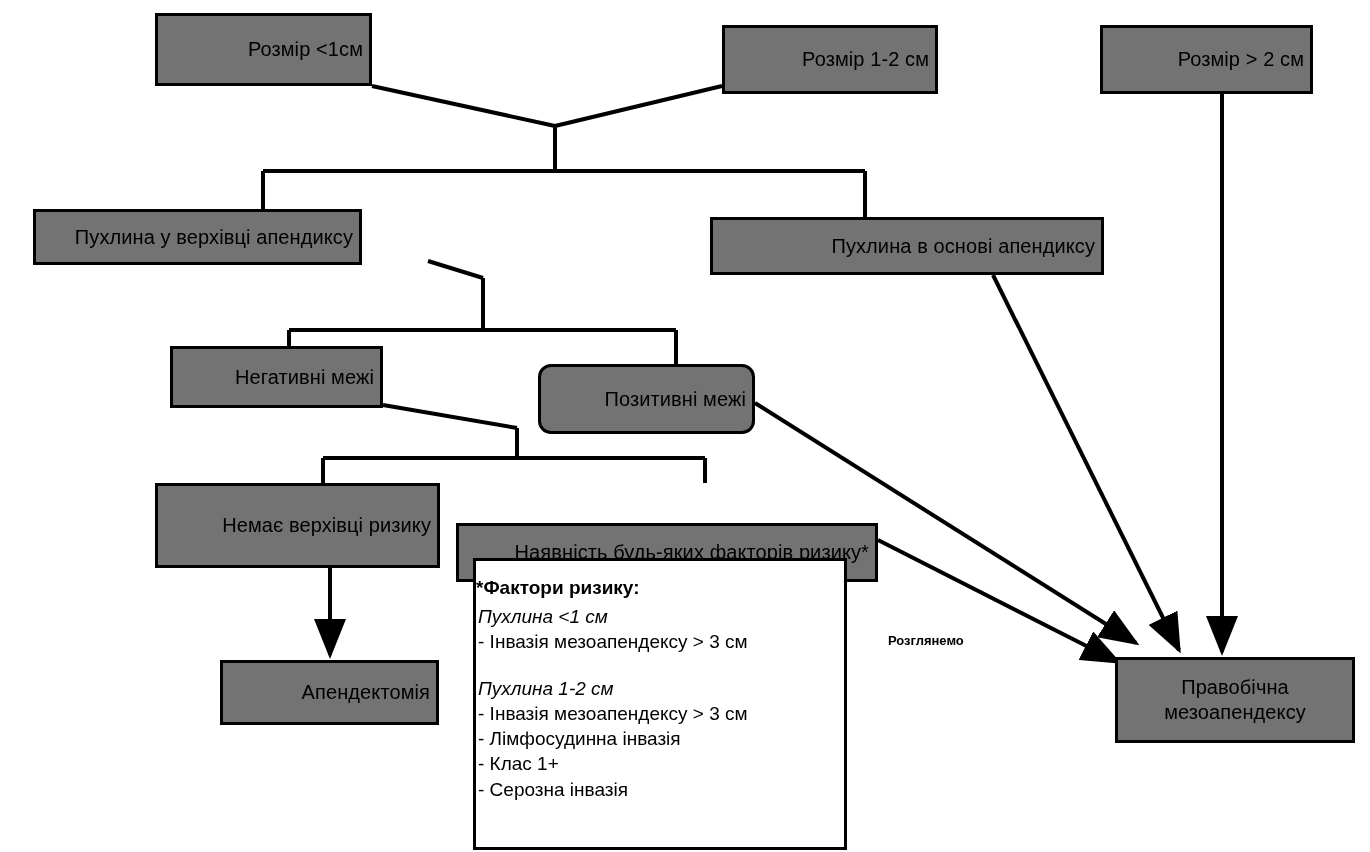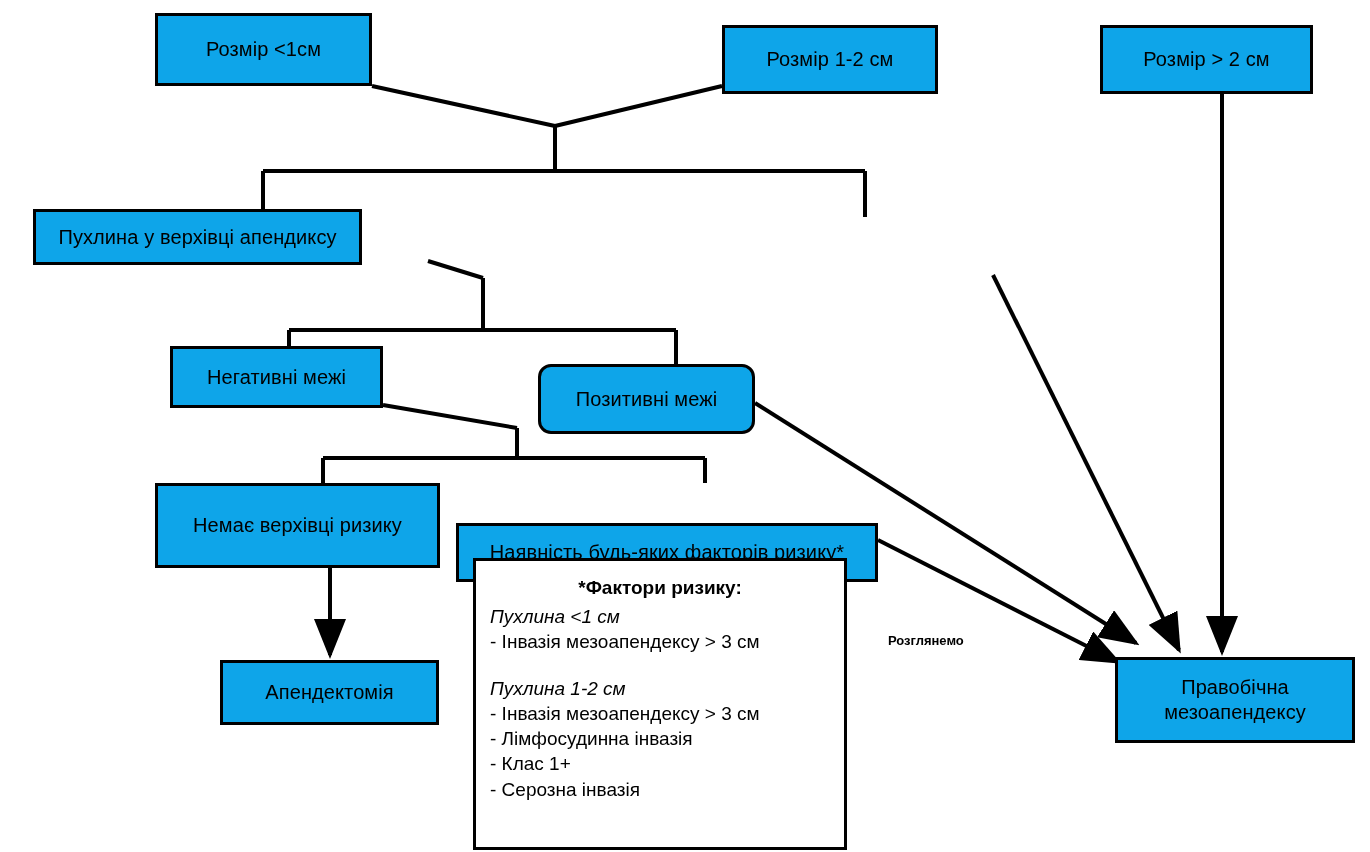--- a/index.html
+++ b/index.html
@@ -24,47 +24,47 @@
     left: 0;
     top: 0;
     width: 1370px;
     height: 852px;
     pointer-events: none;
   }
   .node {
     position: absolute;
     box-sizing: border-box;
     border: 3px solid #000000;
-    background: #0ea5e9;
+    background: #737373;
     display: flex;
     align-items: center;
-    justify-content: center;
+    justify-content: flex-end;
     text-align: center;
     font-size: 20px;
     line-height: 1.25;
     padding: 16px 6px;
     letter-spacing: 0.1px;
   }
   .note-box {
     position: absolute;
     box-sizing: border-box;
     border: 3px solid #000000;
     background: #ffffff;
     padding: 14px 0 10px 0;
     font-size: 19px;
     line-height: 1.32;
   }
   .note-title {
     font-weight: bold;
-    text-align: center;
+    text-align: left;
     font-size: 19px;
     margin-bottom: 4px;
   }
   .note-group {
-    padding-left: 14px;
+    padding-left: 2px;
   }
   .note-group-head {
     font-style: italic;
   }
   .note-spacer {
     height: 22px;
   }
   .side-label {
     position: absolute;
     font-size: 13px;
@@ -125,20 +125,23 @@
   </div>
 
   <div class="node" style="left:1100px; top:25px; width:213px; height:69px;">
     <span>Розмір &gt; 2 см</span>
   </div>
 
   <div class="node" style="left:33px; top:209px; width:329px; height:56px;">
     <span>Пухлина у верхівці апендиксу</span>
   </div>
 
+  <div class="node" style="left:710px; top:217px; width:394px; height:58px;">
+    <span>Пухлина в основі апендиксу</span>
+  </div>
 
   <div class="node" style="left:170px; top:346px; width:213px; height:62px;">
     <span>Негативні межі</span>
   </div>
 
   <div class="node" style="left:538px; top:364px; width:217px; height:70px;border-radius:13px;">
     <span>Позитивні межі</span>
   </div>
 
   <div class="node" style="left:155px; top:483px; width:285px; height:85px;">

